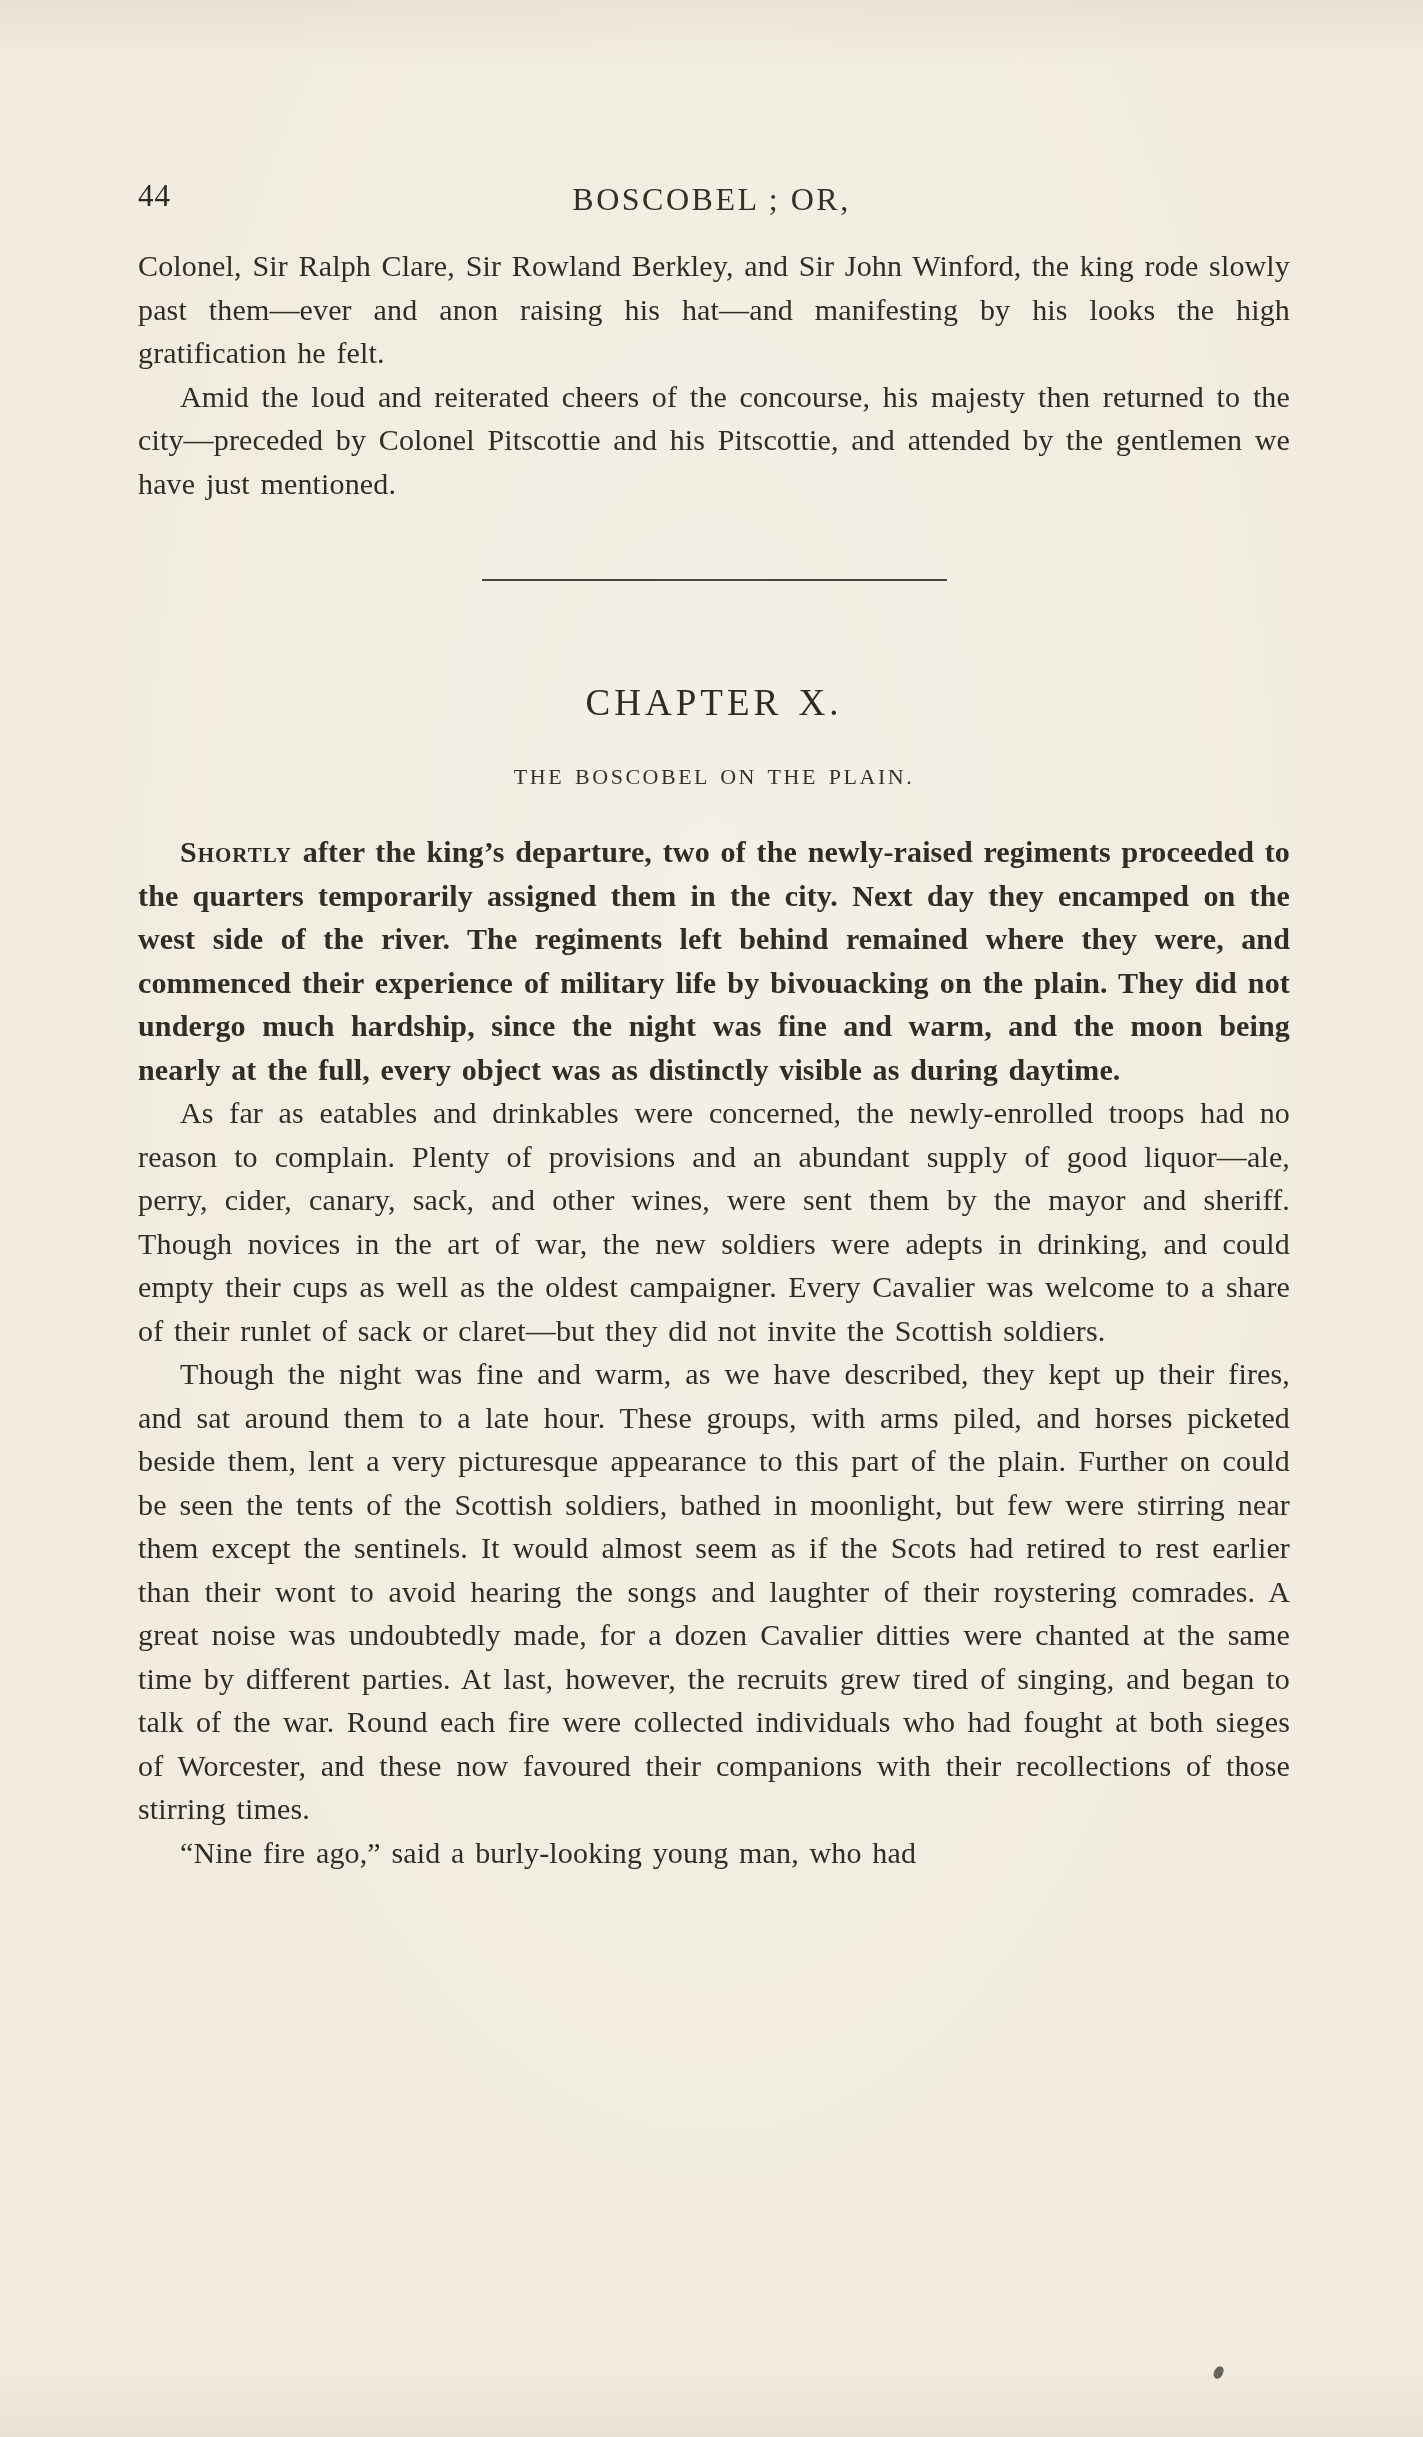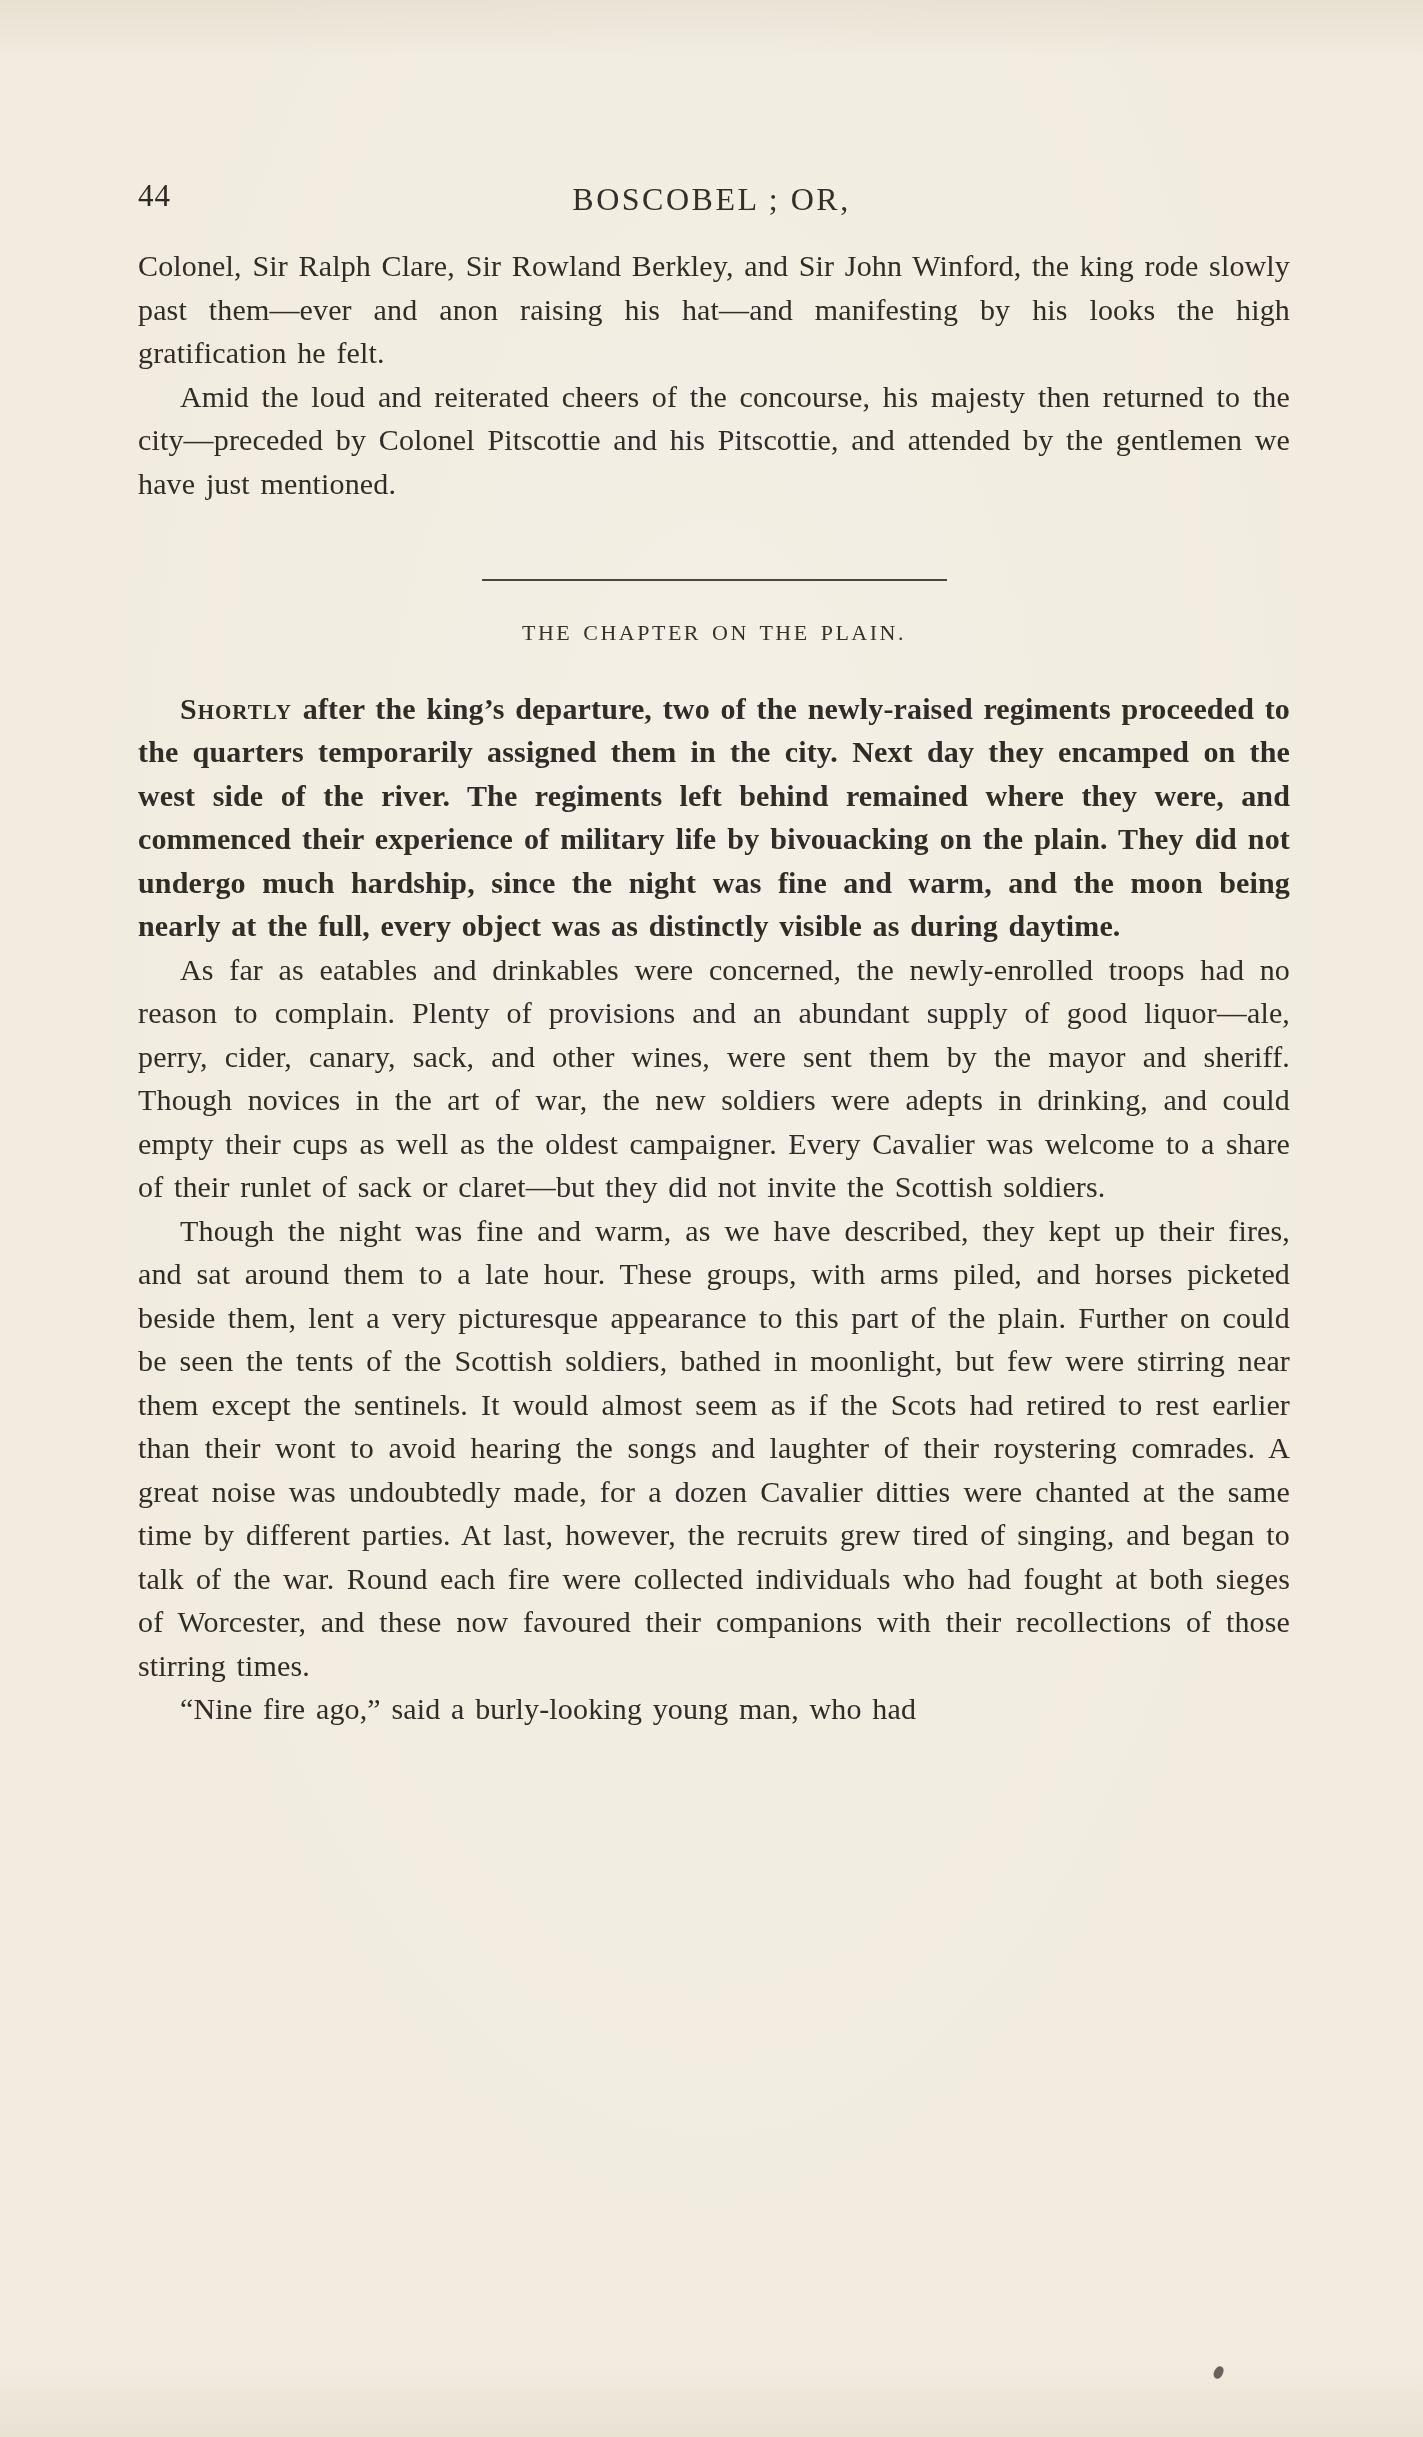--- a/index.html
+++ b/index.html
@@ -121,22 +121,23 @@
   </div>
 
   <div class="text-block">
 
     <p class="para no-indent">Colonel, Sir Ralph Clare, Sir Rowland Berkley, and Sir John Winford, the king rode slowly past them—ever and anon raising his hat—and manifesting by his looks the high gratification he felt.</p>
 
     <p class="para">Amid the loud and reiterated cheers of the concourse, his majesty then returned to the city—preceded by Colonel Pitscottie and his Pitscottie, and attended by the gentlemen we have just mentioned.</p>
 
     <div class="section-rule"></div>
 
+    <h2 class="chapter-heading">CHAPTER X.</h2>
 
-    <h3 class="chapter-subtitle">THE CHAPTER ON THE PLAIN.</h3>
+    <h3 class="chapter-subtitle">THE BOSCOBEL ON THE PLAIN.</h3>
 
     <p class="para first-body-para">
       <span class="smallcaps">Shortly</span><span> after the king’s departure, two of the newly-raised regiments proceeded to the quarters temporarily assigned them in the city.  Next day they encamped on the west side of the river. The regiments left behind remained where they were, and commenced their experience of military life by bivouacking on the plain.  They did not undergo much hardship, since the night was fine and warm, and the moon being nearly at the full, every object was as distinctly visible as during daytime.</span>
     </p>
 
     <p class="para">As far as eatables and drinkables were concerned, the newly-enrolled troops had no reason to complain.  Plenty of provisions and an abundant supply of good liquor—ale, perry, cider, canary, sack, and other wines, were sent them by the mayor and sheriff. Though novices in the art of war, the new soldiers were adepts in drinking, and could empty their cups as well as the oldest campaigner.  Every Cavalier was welcome to a share of their runlet of sack or claret—but they did not invite the Scottish soldiers.</p>
 
     <p class="para">Though the night was fine and warm, as we have described, they kept up their fires, and sat around them to a late hour. These groups, with arms piled, and horses picketed beside them, lent a very picturesque appearance to this part of the plain.  Further on could be seen the tents of the Scottish soldiers, bathed in moonlight, but few were stirring near them except the sentinels.  It would almost seem as if the Scots had retired to rest earlier than their wont to avoid hearing the songs and laughter of their roystering comrades.  A great noise was undoubtedly made, for a dozen Cavalier ditties were chanted at the same time by different parties.  At last, however, the recruits grew tired of singing, and began to talk of the war.  Round each fire were collected individuals who had fought at both sieges of Worcester, and these now favoured their companions with their recollections of those stirring times.</p>
 
     <p class="para">“Nine fire ago,” said a burly-looking young man, who had</p>

